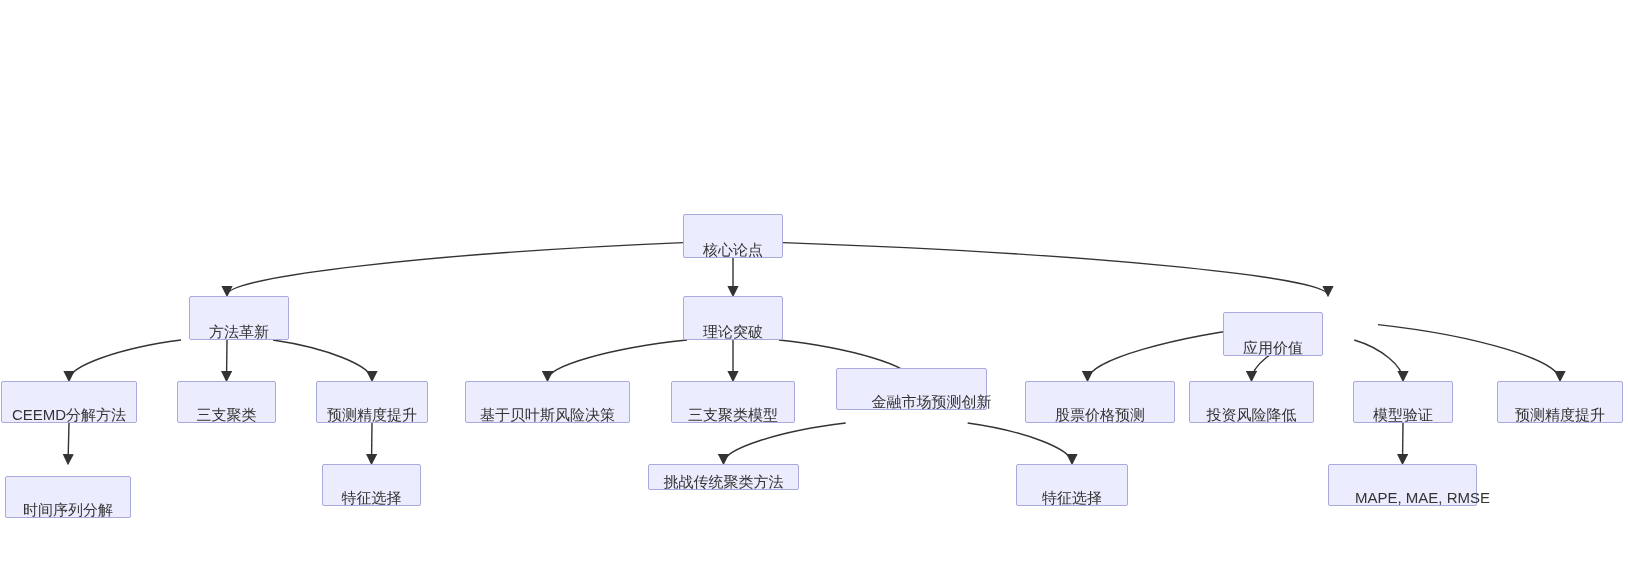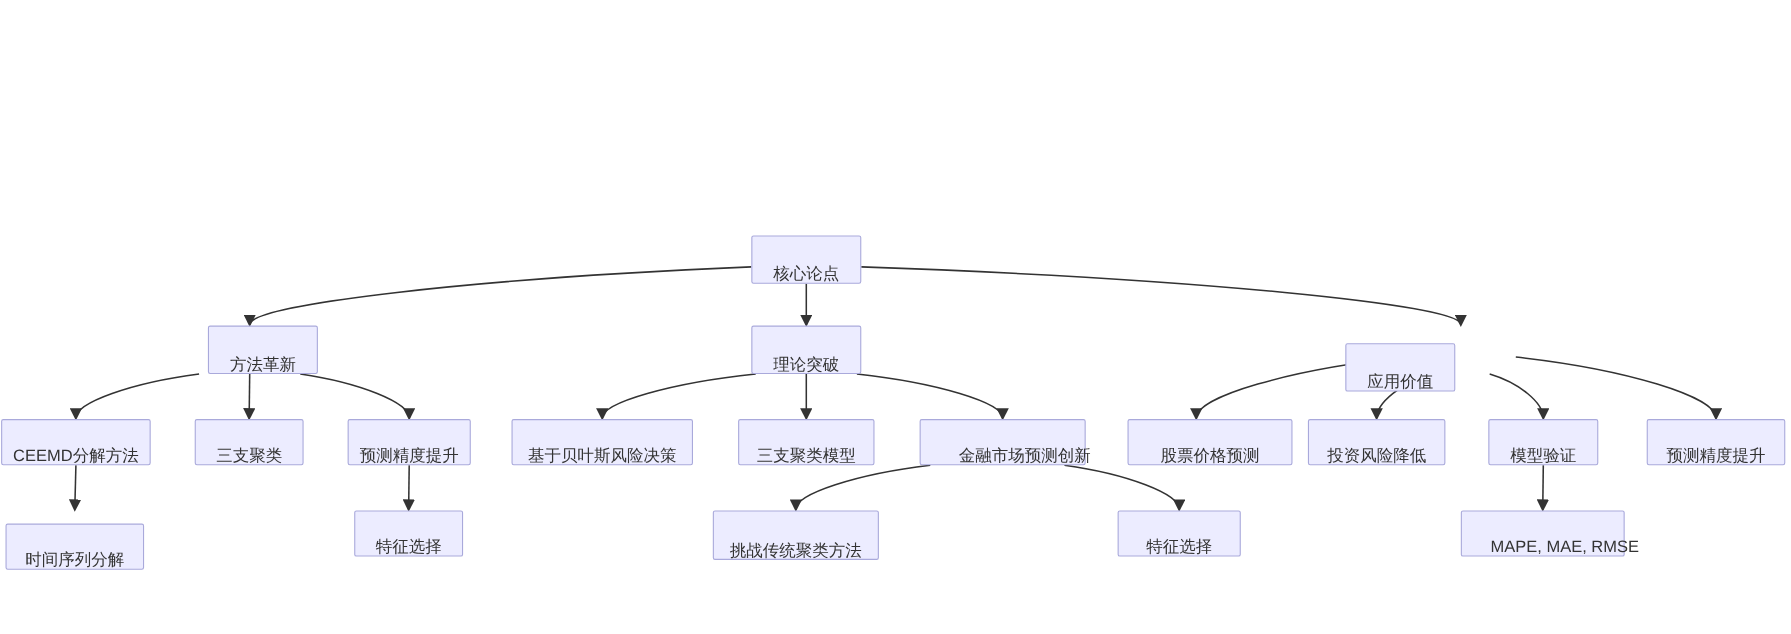--- a/index.html
+++ b/index.html
@@ -99,42 +99,42 @@
       </div>
       <div class="node" style="left: 316px; top: 381px; width: 112px; height: 42px;">
         <span class="node-label">预测精度提升</span>
       </div>
       <div class="node" style="left: 465px; top: 381px; width: 165px; height: 42px;">
         <span class="node-label">基于贝叶斯风险决策</span>
       </div>
       <div class="node" style="left: 671px; top: 381px; width: 124px; height: 42px;">
         <span class="node-label">三支聚类模型</span>
       </div>
-      <div class="node" style="left: 836px; top: 381px; width: 151px; height: 42px; padding-left: 40px;">
+      <div class="node" style="left: 836px; top: 368px; width: 151px; height: 42px; padding-left: 40px;">
         <span class="node-label">金融市场预测创新</span>
       </div>
       <div class="node" style="left: 1025px; top: 381px; width: 150px; height: 42px;">
         <span class="node-label">股票价格预测</span>
       </div>
       <div class="node" style="left: 1189px; top: 381px; width: 125px; height: 42px;">
         <span class="node-label">投资风险降低</span>
       </div>
       <div class="node" style="left: 1353px; top: 381px; width: 100px; height: 42px;">
         <span class="node-label">模型验证</span>
       </div>
       <div class="node" style="left: 1497px; top: 381px; width: 126px; height: 42px;">
         <span class="node-label">预测精度提升</span>
       </div>
       <div class="node" style="left: 5px; top: 476px; width: 126px; height: 42px;">
         <span class="node-label">时间序列分解</span>
       </div>
       <div class="node" style="left: 322px; top: 464px; width: 99px; height: 42px;">
         <span class="node-label">特征选择</span>
       </div>
-      <div class="node" style="left: 648px; top: 464px; width: 151px; height: 45px;">
+      <div class="node" style="left: 648px; top: 464px; width: 151px; height: 26px;">
         <span class="node-label">挑战传统聚类方法</span>
       </div>
       <div class="node" style="left: 1016px; top: 464px; width: 112px; height: 42px;">
         <span class="node-label">特征选择</span>
       </div>
       <div class="node" style="left: 1328px; top: 464px; width: 149px; height: 42px; padding-left: 40px;">
         <span class="node-label">MAPE, MAE, RMSE</span>
       </div>
     </div>
 </div>

